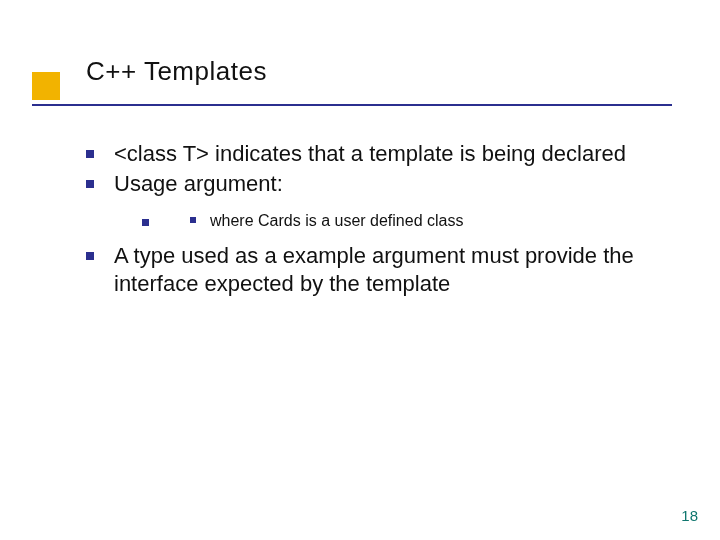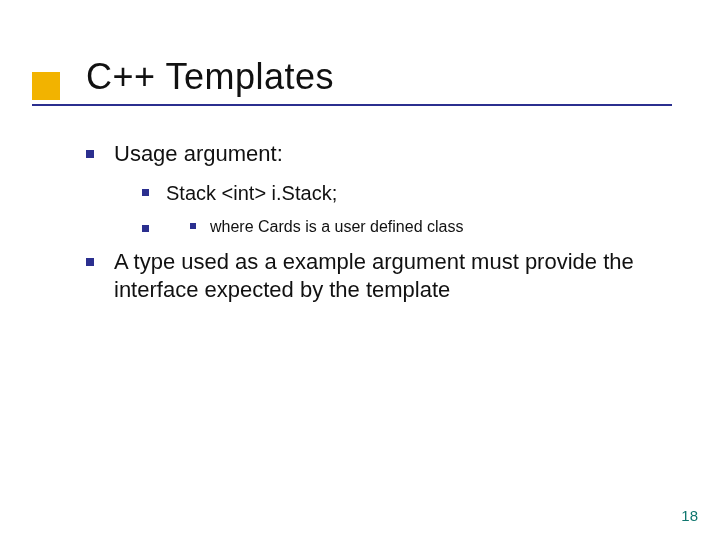--- a/index.html
+++ b/index.html
@@ -32,21 +32,21 @@
     top: 48px;
     width: 640px;
     height: 0;
     border-bottom: 2px solid #2b2f8f;
     z-index: 2;
   }
   .title-text {
     position: absolute;
     left: 86px;
     top: 0;
-    font-size: 36px;
+    font-size: 26px;
     color: #111;
     font-weight: 400;
     z-index: 3;
     letter-spacing: 0.5px;
   }
   .content {
     position: absolute;
     top: 140px;
     left: 86px;
     width: 590px;
@@ -126,24 +126,24 @@
 <body>
 
 <div class="title-wrap">
   <div class="accent-box"></div>
   <div class="title-line"></div>
   <div class="title-text">C++ Templates</div>
 </div>
 
 <div class="content">
   <ul class="level1">
+    <li><span>&lt;class T&gt; indicates that a template is being declared</span></li>
     <li>
       <span>Usage argument:</span>
       <ul class="level2">
-        <li><span>Stack &lt;int&gt; i.Stack;</span></li>
         <li>
           <ul class="level3">
             <li><span>where Cards is a user defined class</span></li>
           </ul>
         </li>
       </ul>
     </li>
     <li><span>A type used as a example argument must provide the interface expected by the template</span></li>
   </ul>
 </div>

